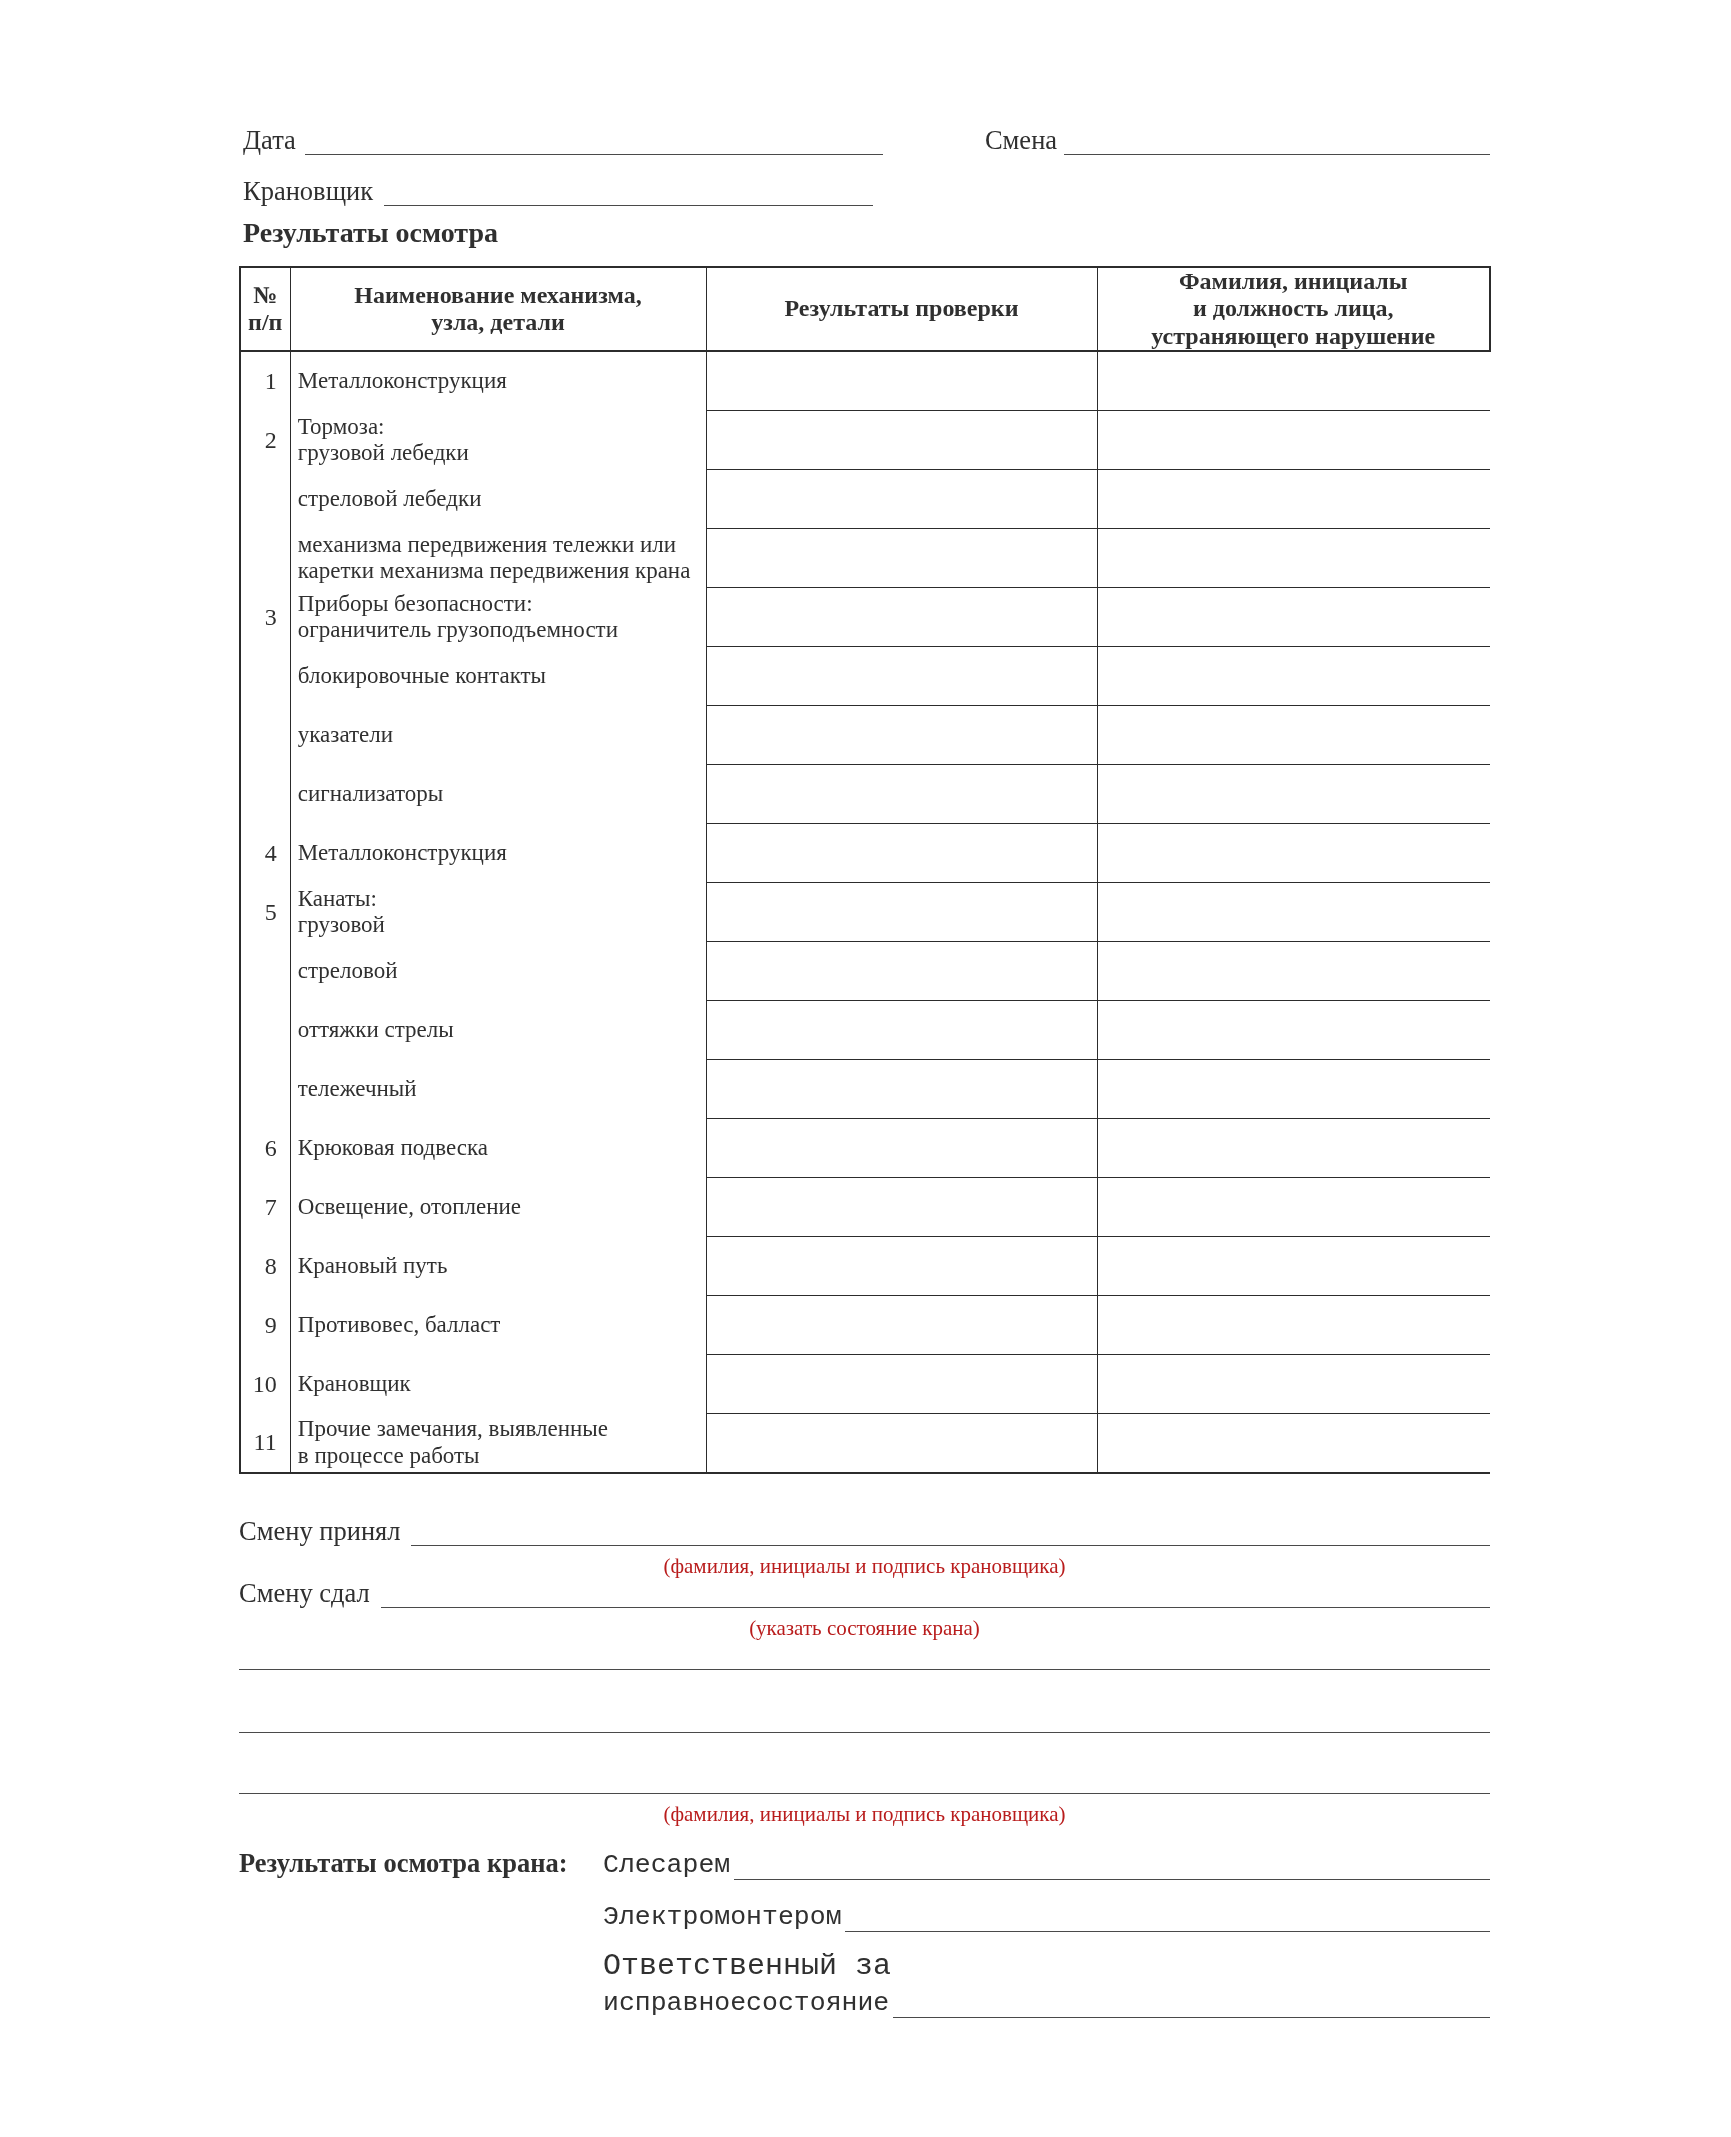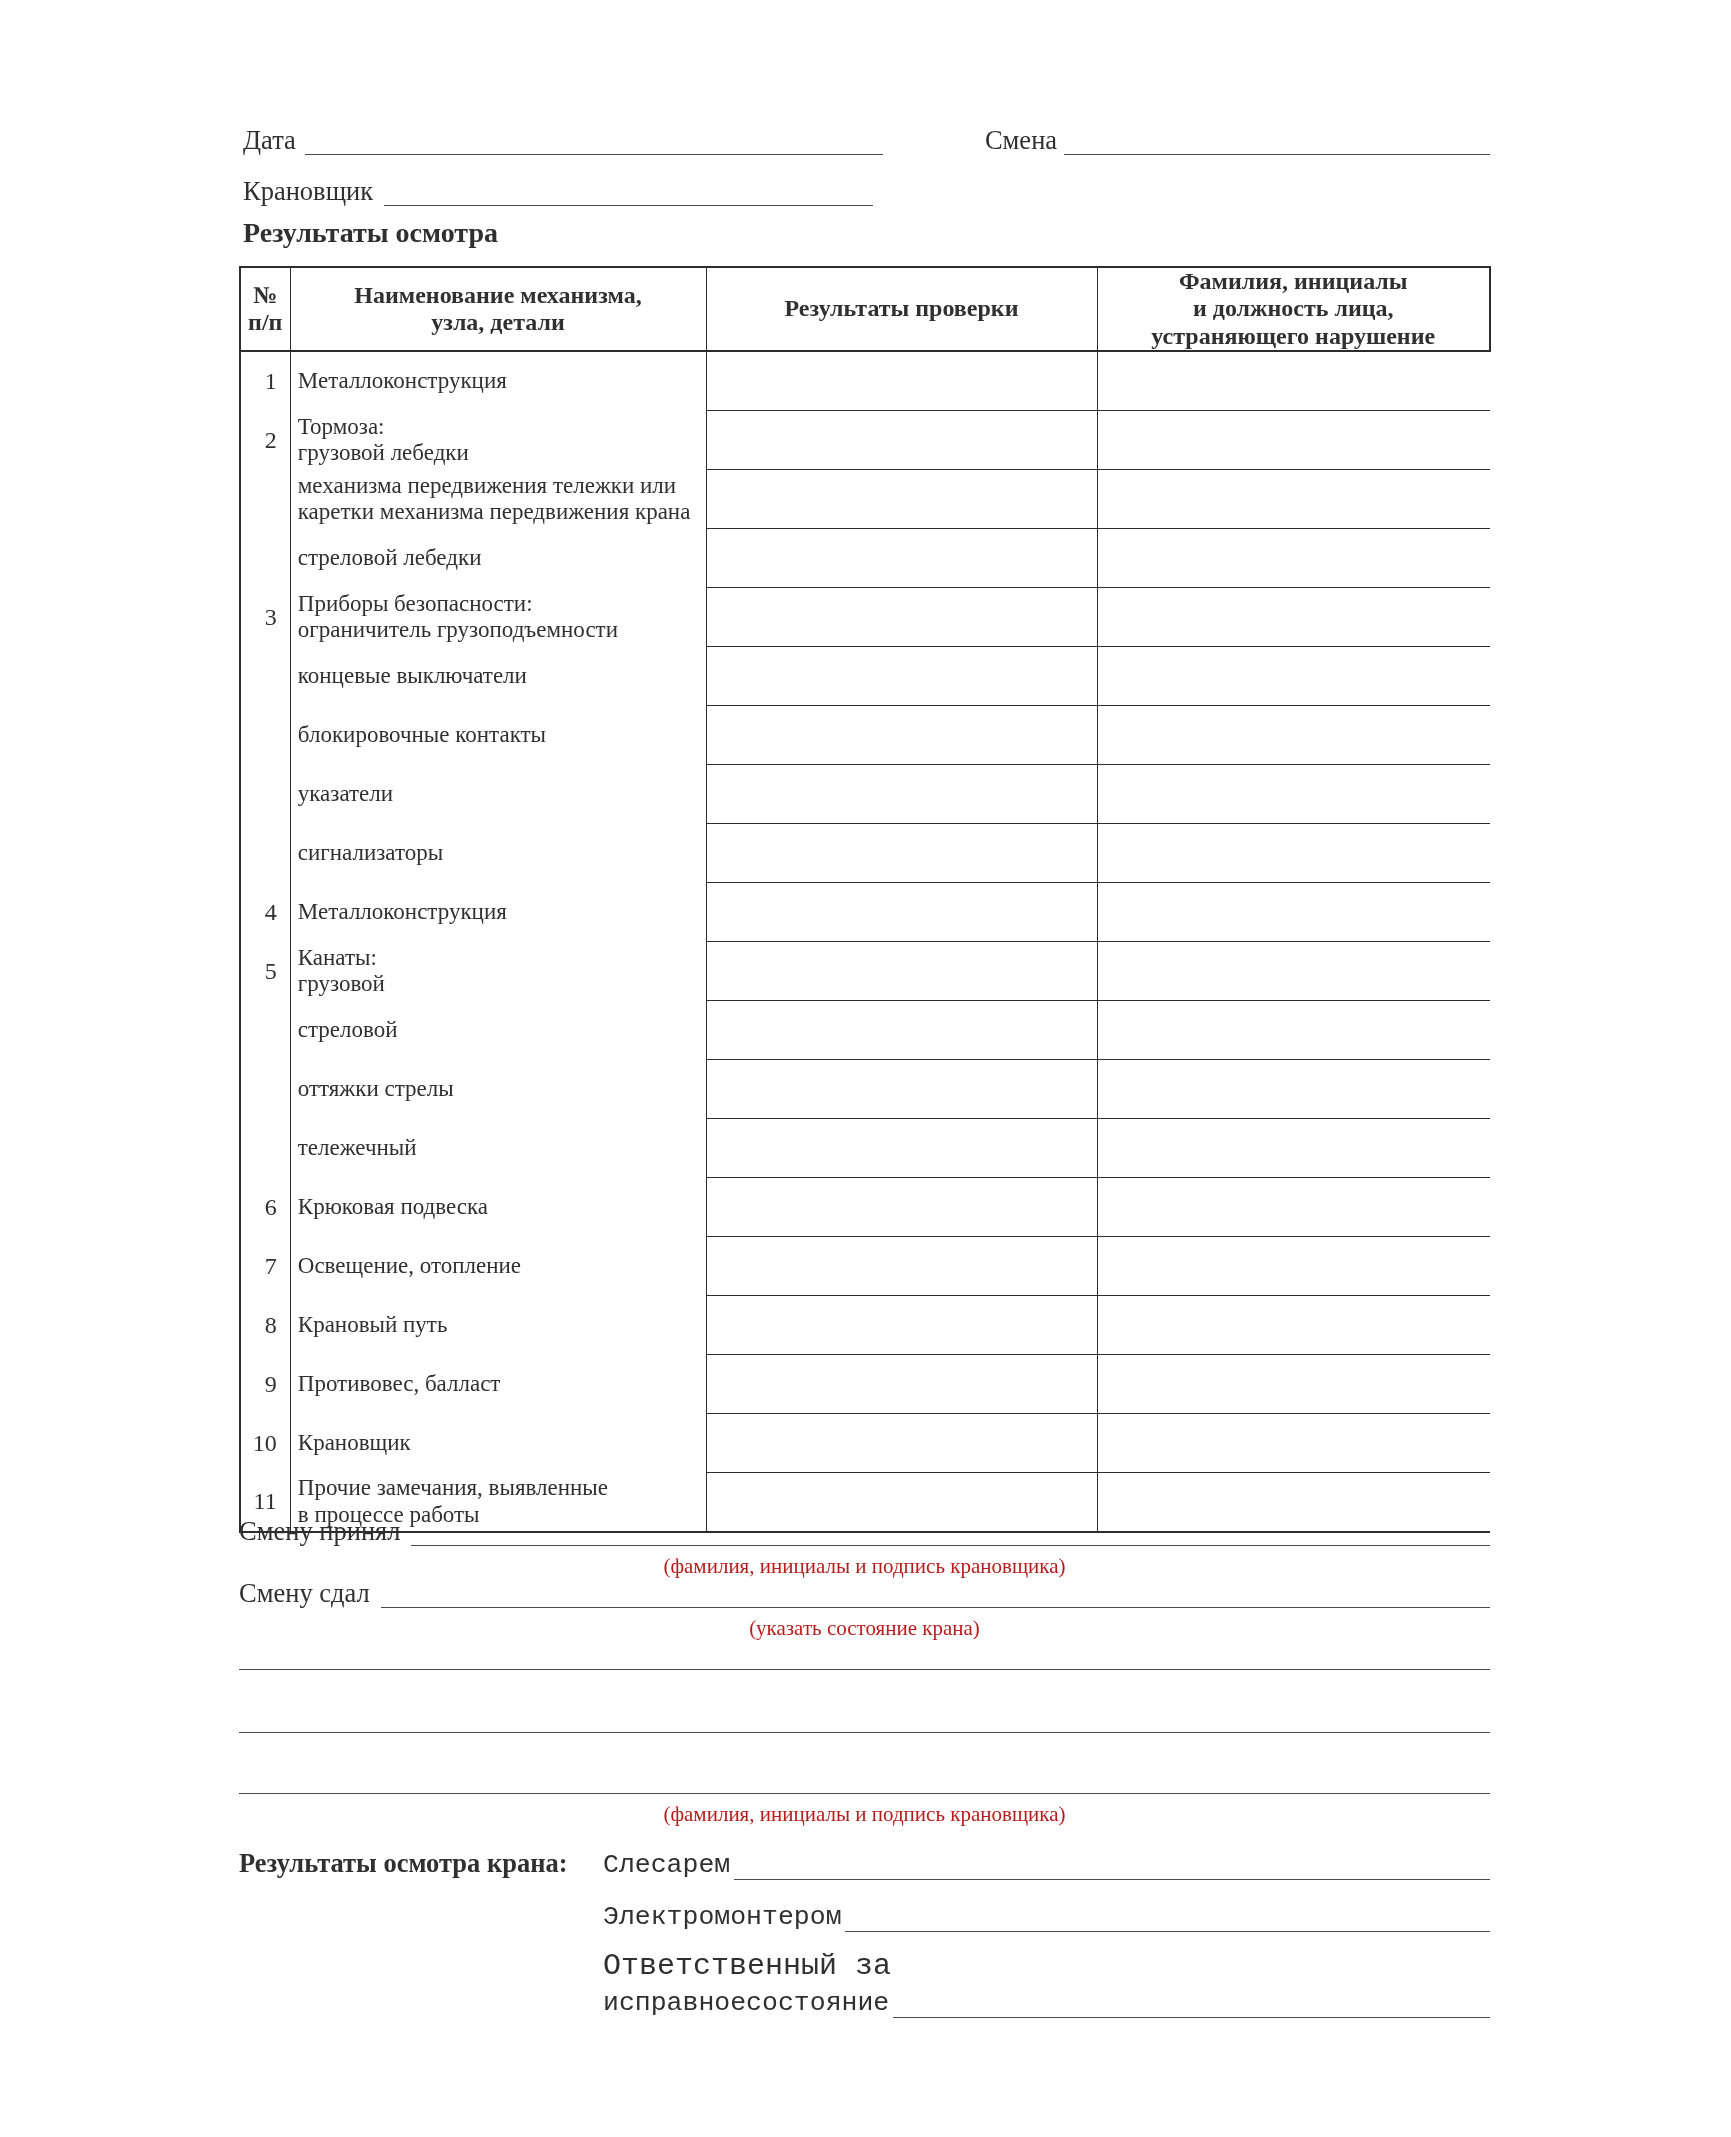--- a/index.html
+++ b/index.html
@@ -133,47 +133,41 @@
     <tr>
       <td class="num">2</td>
       <td class="name">Тормоза:
 грузовой лебедки</td>
       <td class="res"></td>
       <td class="fam"></td>
     </tr>
 
     <tr>
       <td class="num"></td>
+      <td class="name">стреловой лебедки</td>
+      <td class="res"></td>
+      <td class="fam"></td>
+    </tr>
+
+    <tr>
+      <td class="num"></td>
       <td class="name">механизма передвижения тележки или
 каретки механизма передвижения крана</td>
-      <td class="res"></td>
-      <td class="fam"></td>
-    </tr>
-
-    <tr>
-      <td class="num"></td>
-      <td class="name">стреловой лебедки</td>
       <td class="res"></td>
       <td class="fam"></td>
     </tr>
 
     <tr>
       <td class="num">3</td>
       <td class="name">Приборы безопасности:
 ограничитель грузоподъемности</td>
       <td class="res"></td>
       <td class="fam"></td>
     </tr>
 
-    <tr>
-      <td class="num"></td>
-      <td class="name">концевые выключатели</td>
-      <td class="res"></td>
-      <td class="fam"></td>
-    </tr>
 
     <tr>
       <td class="num"></td>
       <td class="name">блокировочные контакты</td>
       <td class="res"></td>
       <td class="fam"></td>
     </tr>
 
     <tr>
       <td class="num"></td>

